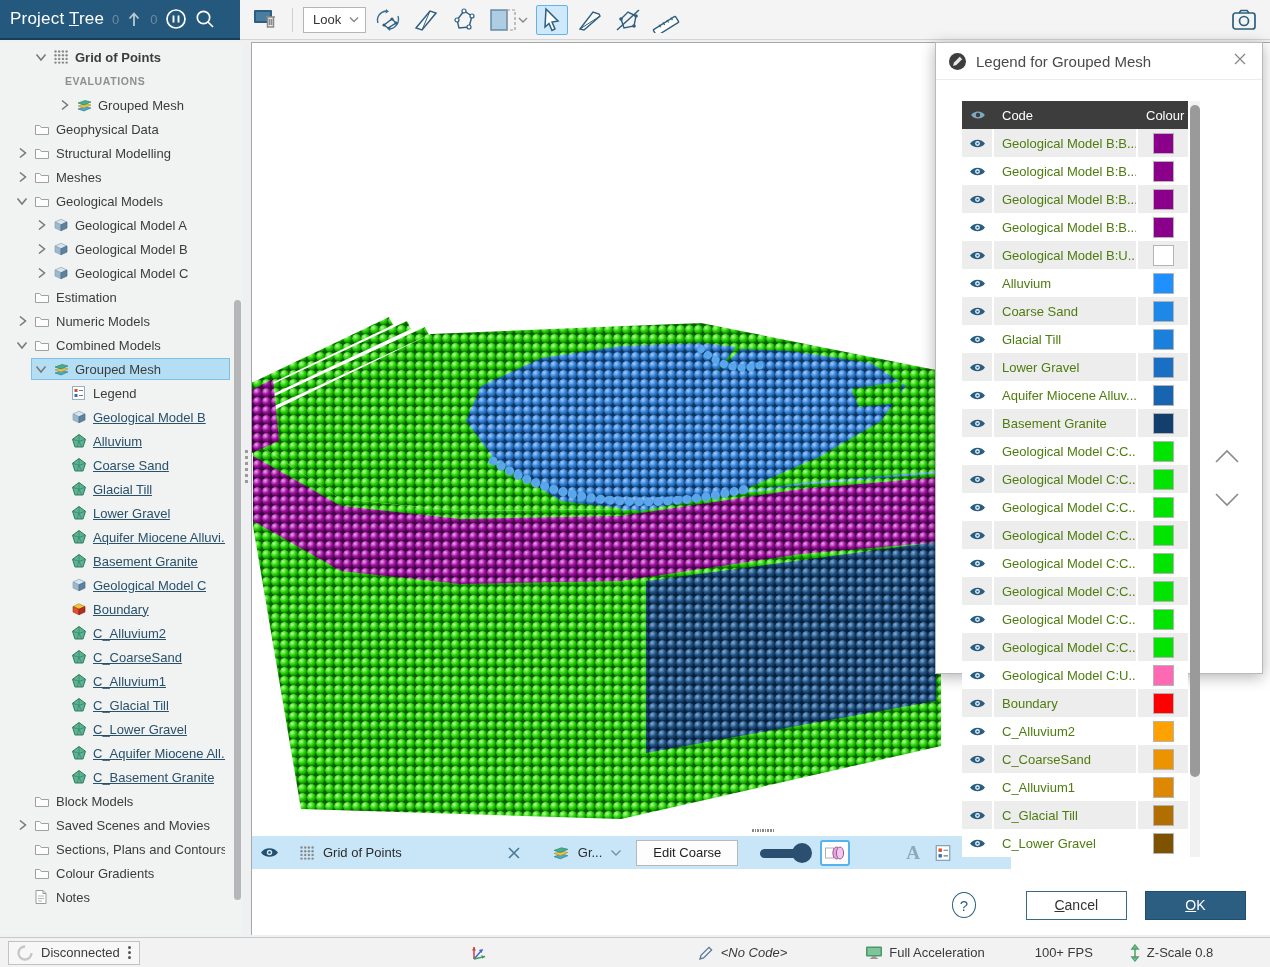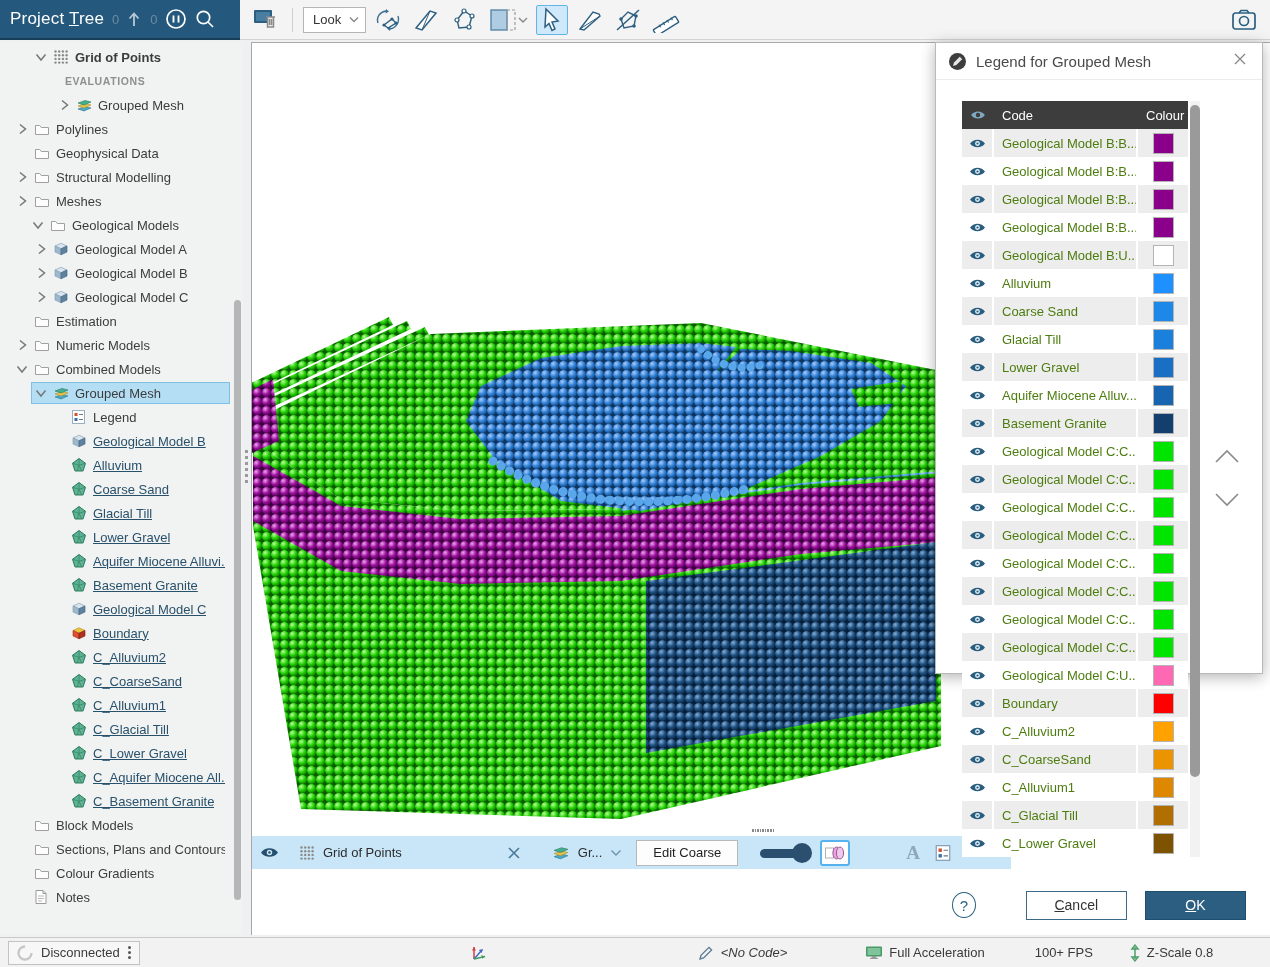--- a/index.html
+++ b/index.html
@@ -251,75 +251,60 @@
                 <polygon points="2,12 9,9.5 15,11 8,14" fill="#4aa8c0" stroke="#2d7a90" stroke-width=".6"></polygon>
                 <polygon points="2,9 9,6.5 15,8 8,11" fill="#e6c34e" stroke="#b08f20" stroke-width=".6"></polygon>
                 <polygon points="2,6 9,3.5 15,5 8,8" fill="#45b090" stroke="#267a5e" stroke-width=".6"></polygon>
               </svg>
             </span>
             <span class="tlabel">Grouped Mesh</span>
           </span>
         </div>
         <div class="tree-row" style="padding-left: 12px;">
           <span class="row-inner">
+            <span class="exp"></span>
+            <span class="tico">
+              <svg width="16" height="16" viewBox="0 0 16 16">
+                <path d="M1.5 13.5 v-9 h4.2 l1.6 2 h7.2 v7 z" fill="#fdfdfd" stroke="#a0a0a0"></path>
+              </svg>
+            </span>
+            <span class="tlabel">Geophysical Data</span>
+          </span>
+        </div>
+        <div class="tree-row" style="padding-left: 12px;">
+          <span class="row-inner">
             <span class="exp">
               <svg width="14" height="14" viewBox="0 0 14 14">
                 <path d="M5 2.5 L10.5 7 L5 11.5" fill="none" stroke="#777" stroke-width="1.5"></path>
               </svg>
             </span>
             <span class="tico">
               <svg width="16" height="16" viewBox="0 0 16 16">
                 <path d="M1.5 13.5 v-9 h4.2 l1.6 2 h7.2 v7 z" fill="#fdfdfd" stroke="#a0a0a0"></path>
               </svg>
             </span>
-            <span class="tlabel">Polylines</span>
-          </span>
-        </div>
-        <div class="tree-row" style="padding-left: 12px;">
-          <span class="row-inner">
-            <span class="exp"></span>
-            <span class="tico">
-              <svg width="16" height="16" viewBox="0 0 16 16">
-                <path d="M1.5 13.5 v-9 h4.2 l1.6 2 h7.2 v7 z" fill="#fdfdfd" stroke="#a0a0a0"></path>
-              </svg>
-            </span>
-            <span class="tlabel">Geophysical Data</span>
+            <span class="tlabel">Structural Modelling</span>
           </span>
         </div>
         <div class="tree-row" style="padding-left: 12px;">
           <span class="row-inner">
             <span class="exp">
               <svg width="14" height="14" viewBox="0 0 14 14">
                 <path d="M5 2.5 L10.5 7 L5 11.5" fill="none" stroke="#777" stroke-width="1.5"></path>
               </svg>
             </span>
             <span class="tico">
               <svg width="16" height="16" viewBox="0 0 16 16">
                 <path d="M1.5 13.5 v-9 h4.2 l1.6 2 h7.2 v7 z" fill="#fdfdfd" stroke="#a0a0a0"></path>
               </svg>
             </span>
-            <span class="tlabel">Structural Modelling</span>
+            <span class="tlabel">Meshes</span>
           </span>
         </div>
         <div class="tree-row" style="padding-left: 12px;">
-          <span class="row-inner">
-            <span class="exp">
-              <svg width="14" height="14" viewBox="0 0 14 14">
-                <path d="M5 2.5 L10.5 7 L5 11.5" fill="none" stroke="#777" stroke-width="1.5"></path>
-              </svg>
-            </span>
-            <span class="tico">
-              <svg width="16" height="16" viewBox="0 0 16 16">
-                <path d="M1.5 13.5 v-9 h4.2 l1.6 2 h7.2 v7 z" fill="#fdfdfd" stroke="#a0a0a0"></path>
-              </svg>
-            </span>
-            <span class="tlabel">Meshes</span>
-          </span>
-        </div>
-        <div class="tree-row" style="padding-left: 28px;">
           <span class="row-inner">
             <span class="exp">
               <svg width="14" height="14" viewBox="0 0 14 14">
                 <path d="M2.5 4.5 L7 10 L11.5 4.5" fill="none" stroke="#777" stroke-width="1.5"></path>
               </svg>
             </span>
             <span class="tico">
               <svg width="16" height="16" viewBox="0 0 16 16">
                 <path d="M1.5 13.5 v-9 h4.2 l1.6 2 h7.2 v7 z" fill="#fdfdfd" stroke="#a0a0a0"></path>
               </svg>
@@ -630,20 +615,35 @@
         </div>
         <div class="tree-row" style="padding-left: 12px;">
           <span class="row-inner">
             <span class="exp"></span>
             <span class="tico">
               <svg width="16" height="16" viewBox="0 0 16 16">
                 <path d="M1.5 13.5 v-9 h4.2 l1.6 2 h7.2 v7 z" fill="#fdfdfd" stroke="#a0a0a0"></path>
               </svg>
             </span>
             <span class="tlabel">Block Models</span>
+          </span>
+        </div>
+        <div class="tree-row" style="padding-left: 12px;">
+          <span class="row-inner">
+            <span class="exp">
+              <svg width="14" height="14" viewBox="0 0 14 14">
+                <path d="M5 2.5 L10.5 7 L5 11.5" fill="none" stroke="#777" stroke-width="1.5"></path>
+              </svg>
+            </span>
+            <span class="tico">
+              <svg width="16" height="16" viewBox="0 0 16 16">
+                <path d="M1.5 13.5 v-9 h4.2 l1.6 2 h7.2 v7 z" fill="#fdfdfd" stroke="#a0a0a0"></path>
+              </svg>
+            </span>
+            <span class="tlabel">Saved Scenes and Movies</span>
           </span>
         </div>
         <div class="tree-row" style="padding-left: 12px;">
           <span class="row-inner">
             <span class="exp"></span>
             <span class="tico">
               <svg width="16" height="16" viewBox="0 0 16 16">
                 <path d="M1.5 13.5 v-9 h4.2 l1.6 2 h7.2 v7 z" fill="#fdfdfd" stroke="#a0a0a0"></path>
               </svg>
             </span>

